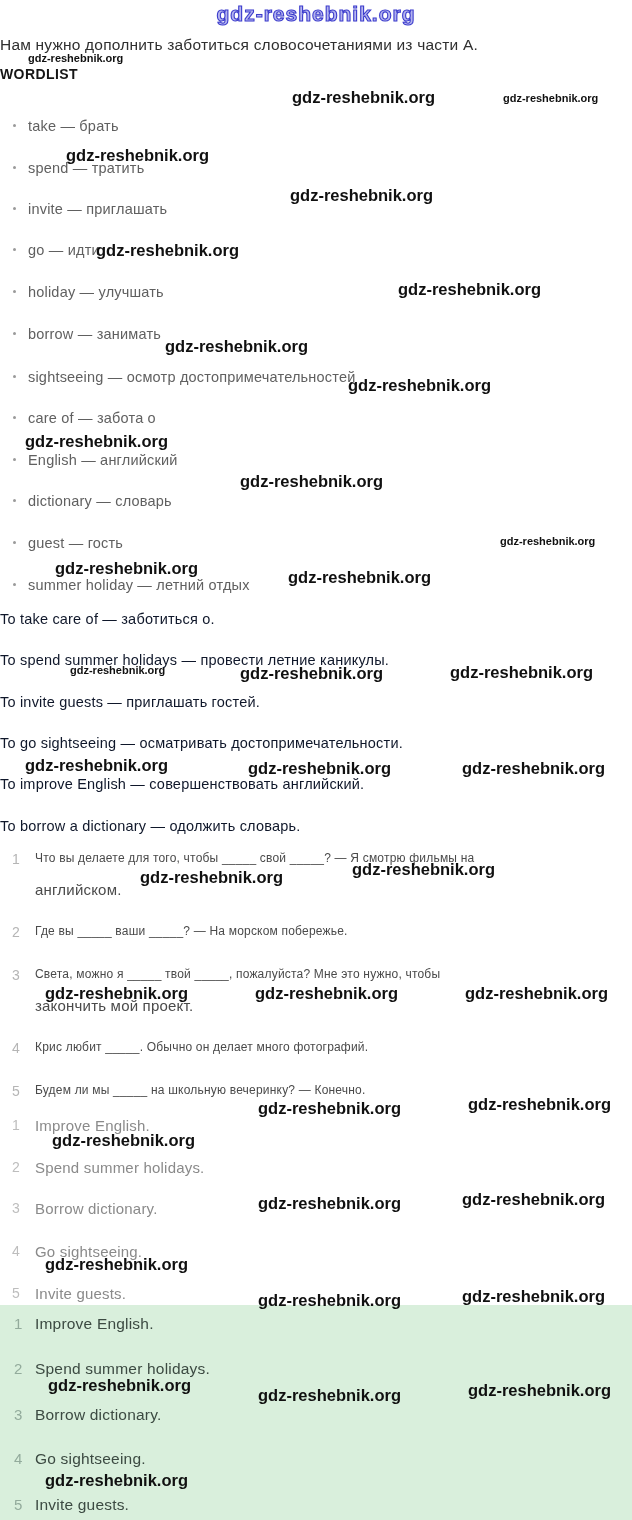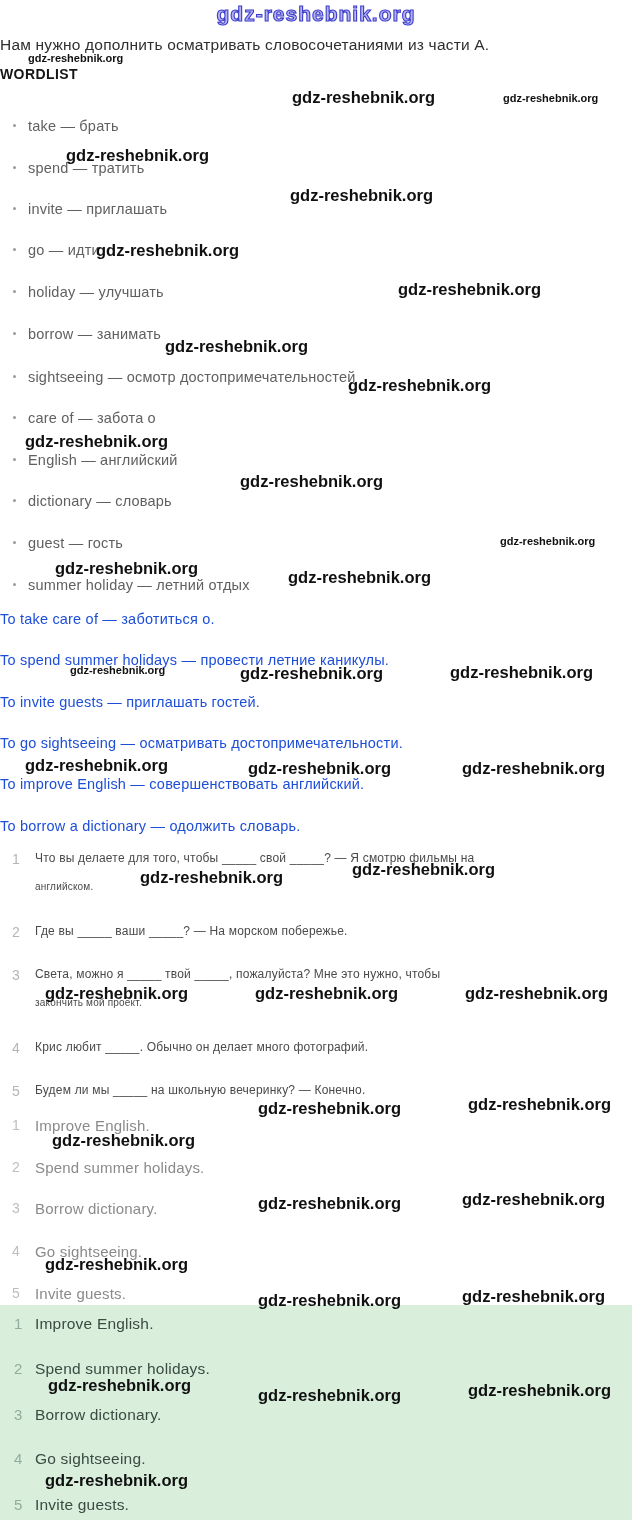--- a/index.html
+++ b/index.html
@@ -23,26 +23,26 @@
   .intro{font-size:15.5px;color:#2f2f2f;font-weight:400;letter-spacing:0.2px;}
   .wl-heading{font-size:14px;color:#151515;font-weight:700;letter-spacing:0.4px;}
 
   .wl-item{position:absolute;left:0;font-size:14.5px;color:#606060;letter-spacing:0.2px;}
   .wl-item .dot{
     position:absolute;left:13px;top:6px;width:3px;height:3px;border-radius:50%;
     background:#9a9a9a;display:inline-block;
   }
   .wl-item .txt{position:absolute;left:28px;top:0;white-space:nowrap;}
 
-  .phrase{font-size:14.5px;color:#1d4ed8;letter-spacing:0.2px;left:0;}
+  .phrase{font-size:14.5px;color:#0f172a;letter-spacing:0.2px;left:0;}
 
   .q-num{position:absolute;font-size:14px;color:#b5b5b5;left:12px;top:0;}
   .q-text{position:absolute;font-size:12px;color:#4a4a4a;letter-spacing:0.2px;left:35px;top:0;white-space:nowrap;}
   .q-block{position:absolute;left:0;width:632px;}
-  .q-line2{position:absolute;font-size:10px;color:#4a4a4a;letter-spacing:0.2px;left:35px;top:30px;white-space:nowrap;}
+  .q-line2{position:absolute;font-size:15px;color:#4a4a4a;letter-spacing:0.2px;left:35px;top:30px;white-space:nowrap;}
 
   .ans-gray .q-num{color:#bdbdbd;}
   .ans-gray .q-text{color:#8a8a8a;font-size:15px;}
 
   .green-panel{
     position:absolute;left:0;top:1305px;width:632px;height:215px;
     background:var(--highlight-bg,#d9efdc);
   }
   .ans-green .q-num{color:#93ab9c;font-size:15px;left:14px;}
   .ans-green .q-text{color:#3c4a42;font-size:15.5px;}
@@ -54,21 +54,21 @@
 </style>
 </head>
 <body>
 
 <div class="page">
 
   <div class="green-panel"></div>
 
   <div class="logo">gdz-reshebnik.org</div>
 
-  <div class="line intro" style="top:36px;left:0;">Нам нужно дополнить осматривать словосочетаниями из части А.</div>
+  <div class="line intro" style="top:36px;left:0;">Нам нужно дополнить заботиться словосочетаниями из части А.</div>
   <div class="line wl-heading" style="top:66px;left:0;">WORDLIST</div>
 
   <div class="wl-item" style="top:118px;">
       <span class="dot"></span>
       <span class="txt">take — брать</span>
     </div>
   <div class="wl-item" style="top:160px;">
       <span class="dot"></span>
       <span class="txt">spend — тратить</span>
     </div>

